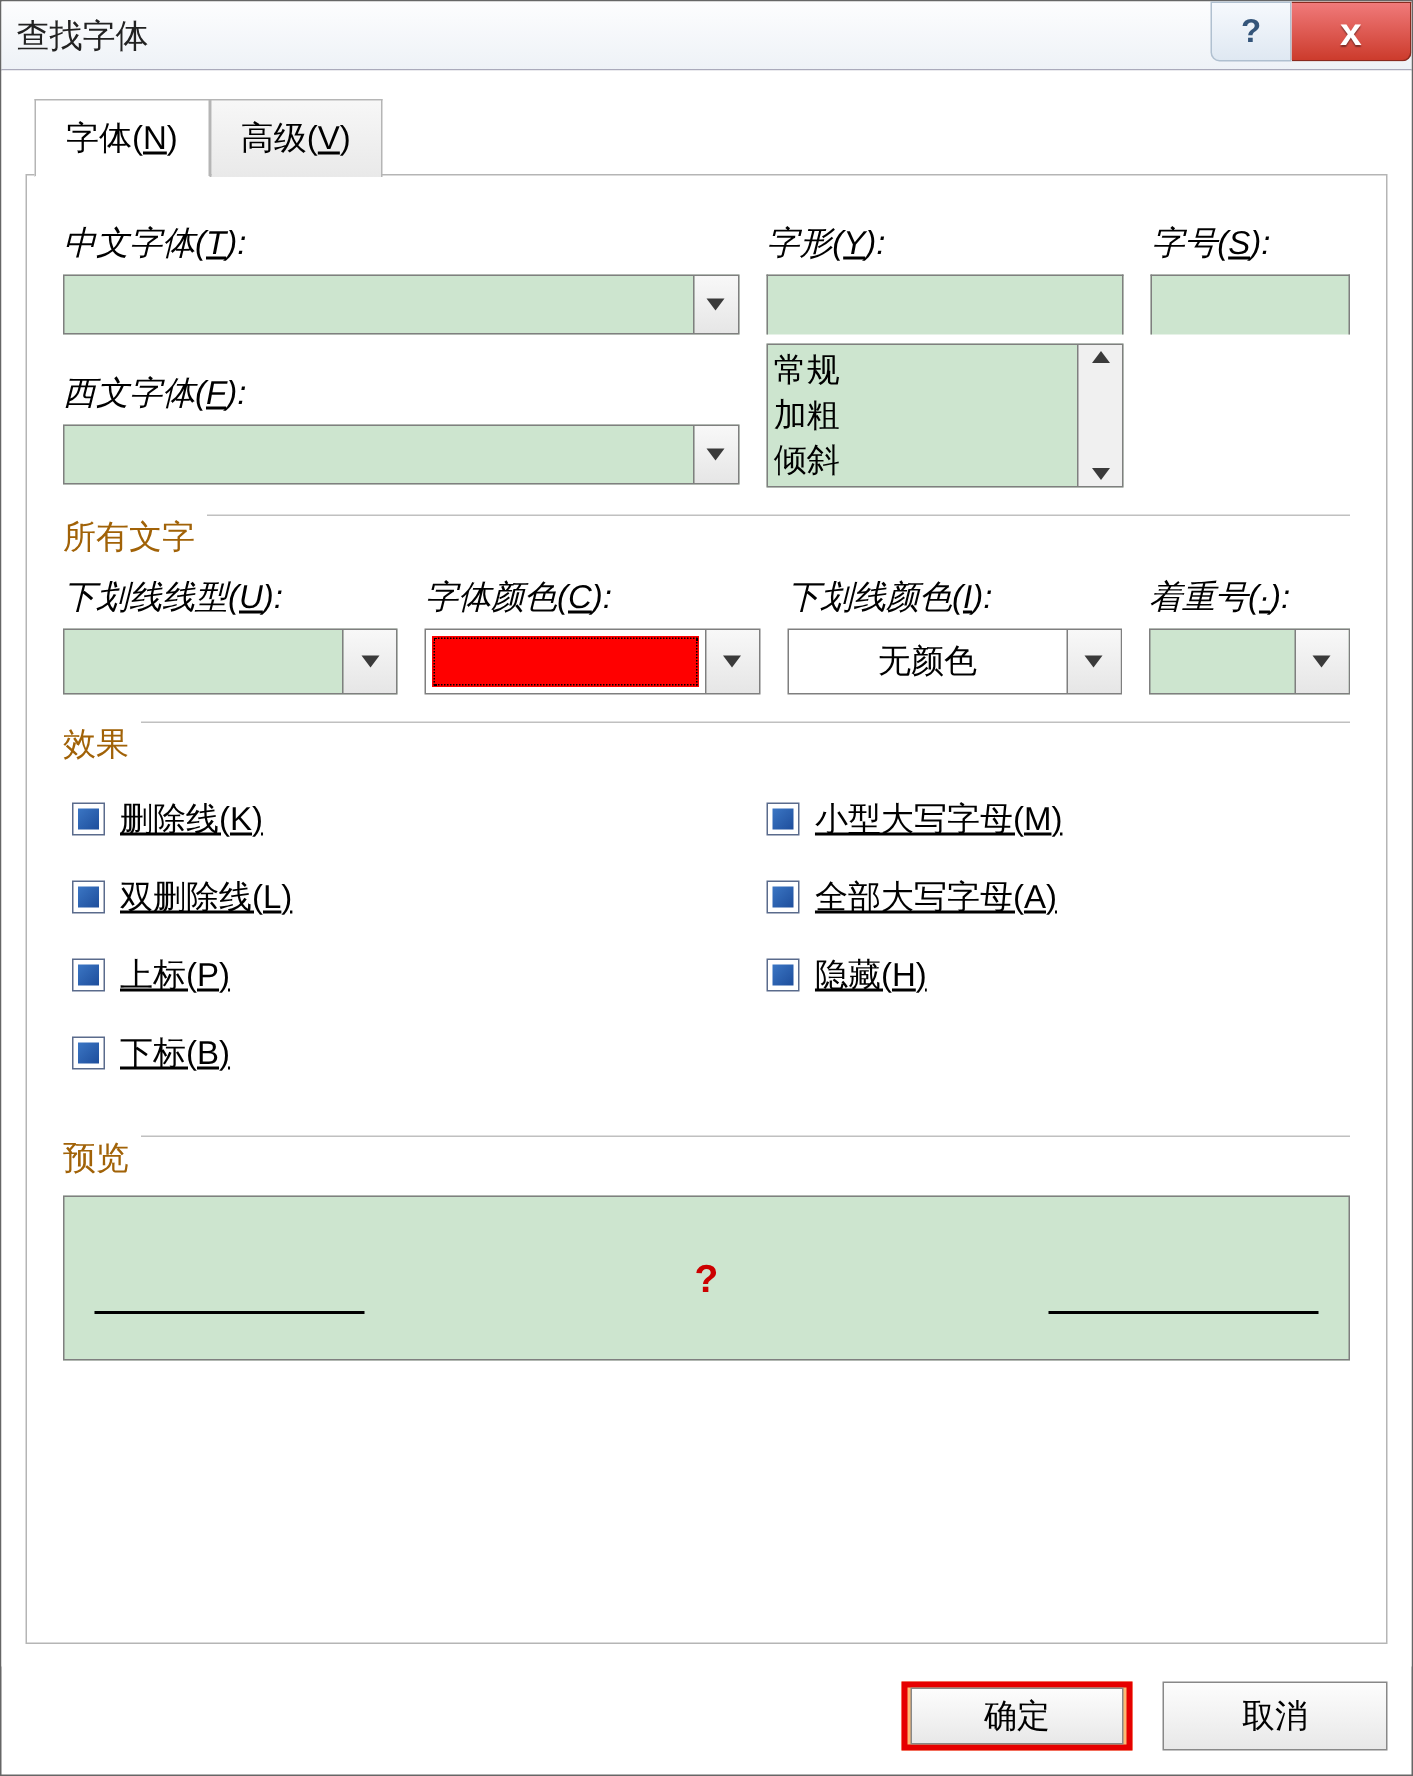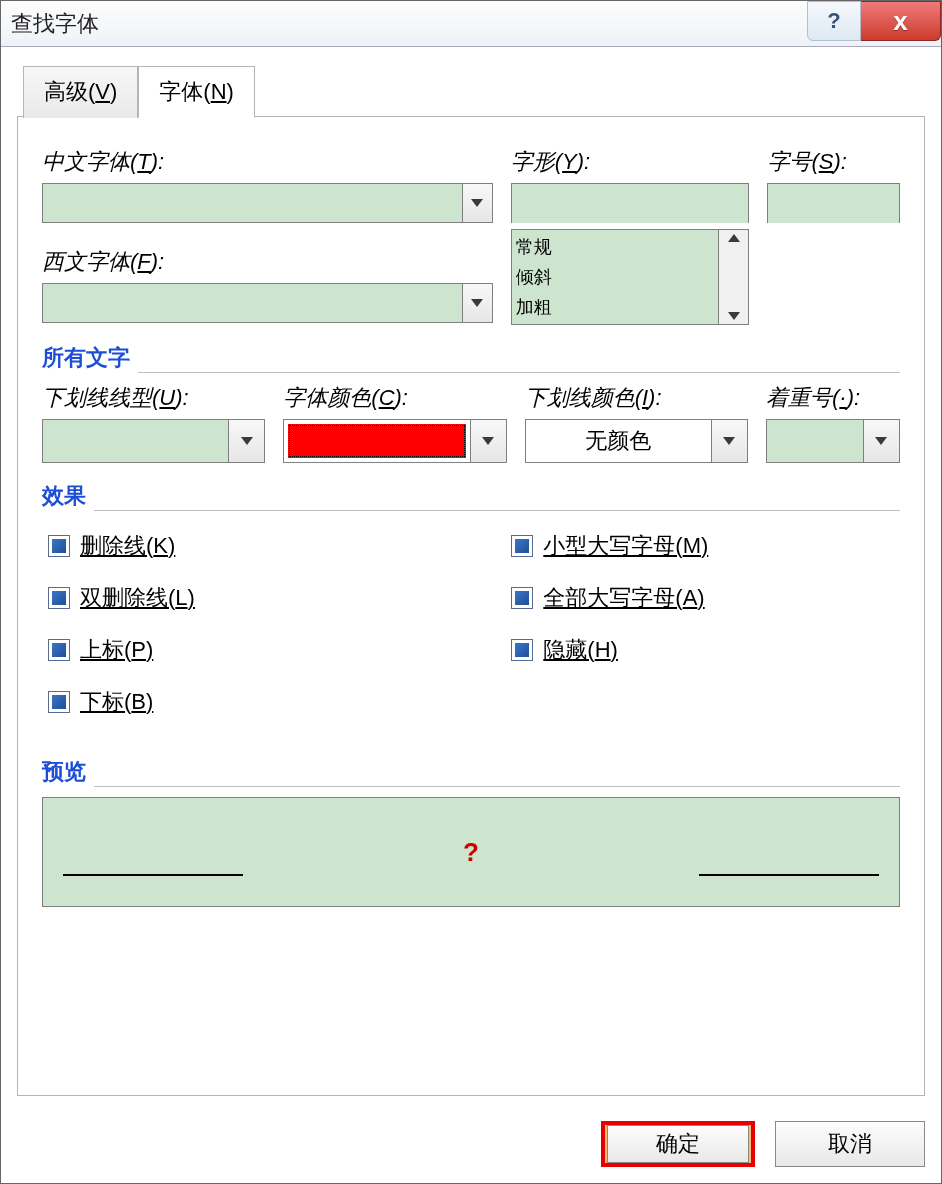--- a/index.html
+++ b/index.html
@@ -142,21 +142,21 @@
   .listbox {
     border: 1px solid #7f7f7f;
     background: #cde5cf;
     height: 96px;
     display: flex;
     margin-top: 6px;
   }
   .listbox .items {
     flex: 1;
     padding: 2px 4px;
-    font-size: 18px;
+    font-size: 22px;
     line-height: 30px;
     overflow: hidden;
   }
   .listbox .scroll {
     width: 30px;
     border-left: 1px solid #7f7f7f;
     background: #f0f0f0;
     display: flex;
     flex-direction: column;
     justify-content: space-between;
@@ -164,25 +164,24 @@
     padding: 4px 0;
   }
   .tri-up {
     width: 0; height: 0;
     border-left: 6px solid transparent;
     border-right: 6px solid transparent;
     border-bottom: 8px solid #3a3a3a;
   }
   .section-title {
     font-size: 22px;
-    color: #1d4ed8;
-    display: flex;
-    align-items: flex-end;
+    color: #a16207;
+    display: flex;
+    align-items: flex-start;
     margin: 18px 0 10px 0;
-    font-weight: bold;
   }
   .section-title .line {
     flex: 1;
     border-top: 1px solid #c0c0c0;
     margin-left: 8px;
   }
   .color-combo {
     height: 44px;
     border: 1px solid #7f7f7f;
     display: flex;
@@ -335,25 +334,25 @@
   <div class="titlebar">
     <span class="title">查找字体</span>
     <div class="controls">
       <div class="ctrl-help">?</div>
       <div class="ctrl-close">x</div>
     </div>
   </div>
 
   <div class="client">
     <div class="tabstrip">
+      <div class="tab active">
+        <span>字体(</span><span class="ul">N</span><span>)</span>
+      </div>
       <div class="tab">
         <span>高级(</span><span class="ul">V</span><span>)</span>
-      </div>
-      <div class="tab active">
-        <span>字体(</span><span class="ul">N</span><span>)</span>
       </div>
     </div>
 
     <div class="panel">
 
       <div class="row">
         <div class="col" style="flex:1.7">
           <div class="lbl">
             <span>中文字体(</span><span class="ul">T</span><span>):</span>
           </div>
@@ -378,22 +377,22 @@
         <div class="col" style="flex:0.9">
           <div class="lbl">
             <span>字形(</span><span class="ul">Y</span><span>):</span>
           </div>
           <div class="combo" style="border-bottom:none">
             <div class="val"></div>
           </div>
           <div class="listbox">
             <div class="items">
               <div>常规</div>
+              <div>加粗</div>
               <div>倾斜</div>
-              <div>加粗</div>
             </div>
             <div class="scroll">
               <div class="tri-up"></div>
               <div class="tri-down"></div>
             </div>
           </div>
         </div>
 
         <div class="col" style="flex:0.5">
           <div class="lbl">

